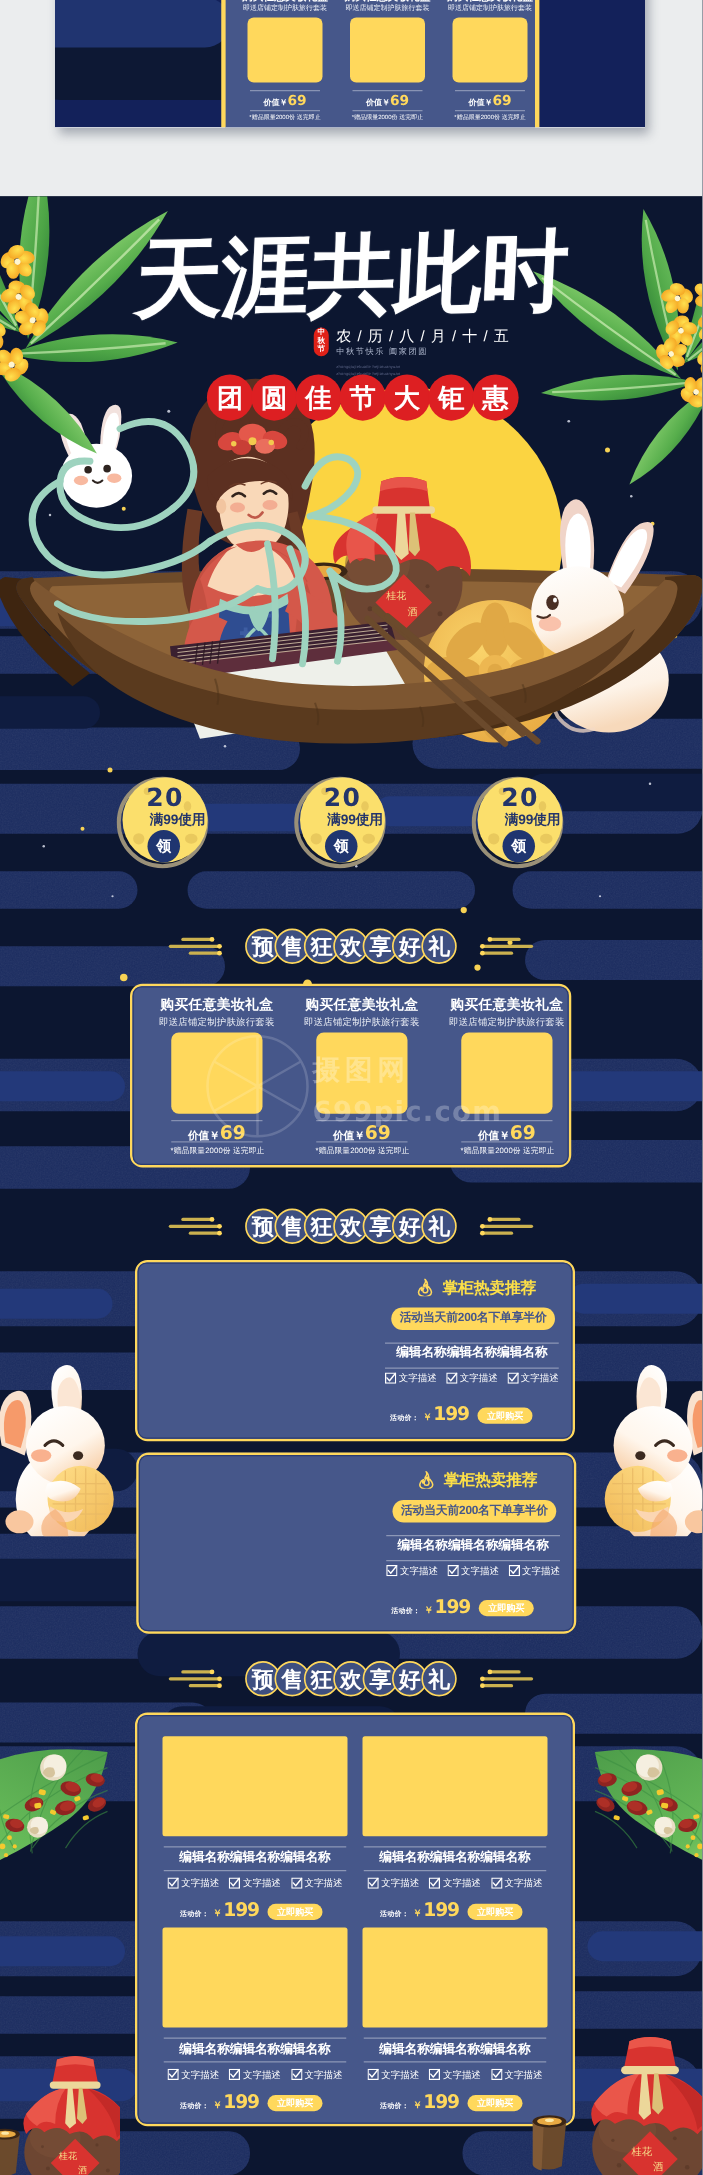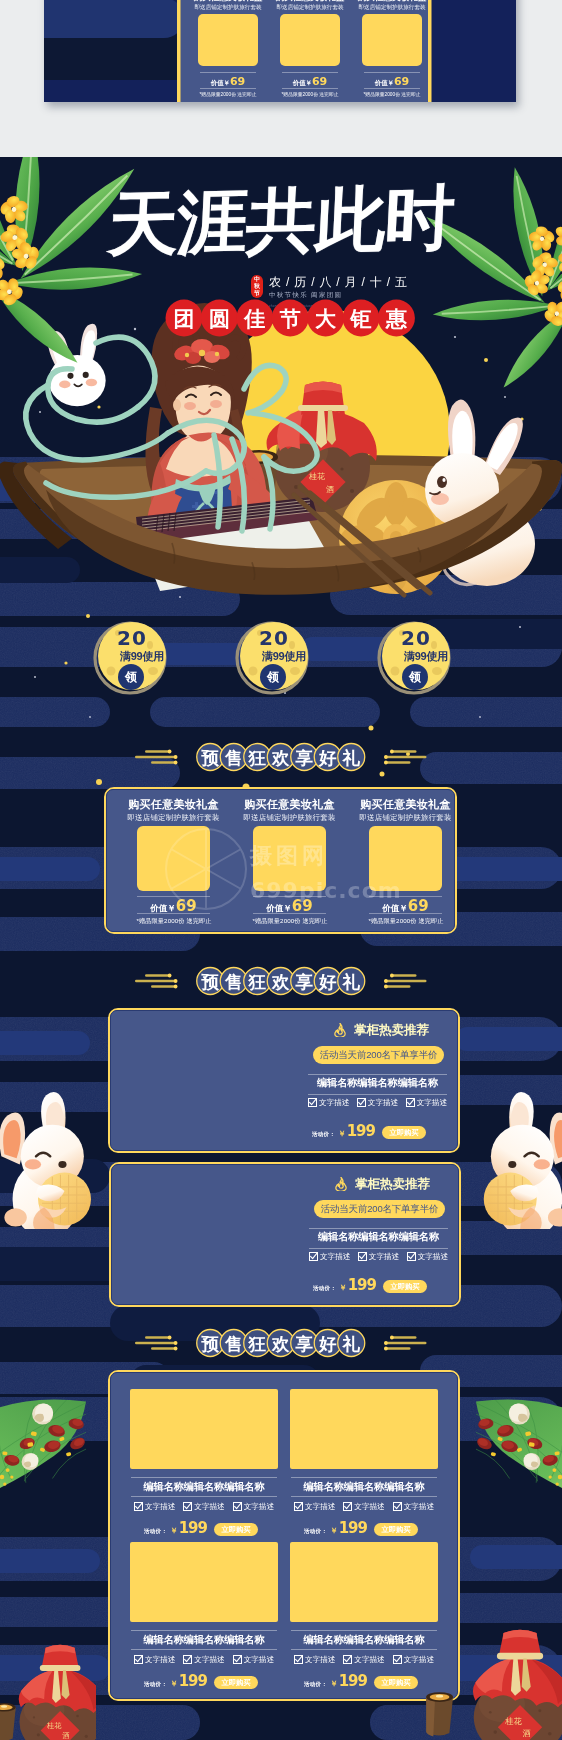--- a/index.html
+++ b/index.html
@@ -94,26 +94,26 @@
     white-space:nowrap;line-height:14px;}
   .gp-l{color:#fff;font-size:8.5px;font-weight:700;}
   .gp-c{color:#fff;font-size:8.5px;font-weight:700;}
   .gp-v{color:#ffd85c;font-size:15px;font-weight:700;font-family:"DejaVu Sans",sans-serif;}
   .g-note{position:absolute;left:-4px;top:128px;width:108px;text-align:center;
     color:#fff;font-size:6.2px;line-height:8px;letter-spacing:.1px;}
 
   
   .hot-inner{position:absolute;left:0;top:0;right:0;bottom:0;}
   .h-head{position:absolute;left:223px;top:13px;display:flex;align-items:center;gap:7px;}
-  .h-head-t{color:#fef9c3;font-size:12.6px;font-weight:700;line-height:14px;letter-spacing:-.1px;}
+  .h-head-t{color:#fde047;font-size:12.6px;font-weight:700;line-height:14px;letter-spacing:-.1px;}
   .flame{flex:none;}
   .h-badge{position:absolute;left:203px;top:36px;width:131px;height:18px;
     background:#ffd85c;border-radius:9px;display:flex;align-items:center;
     justify-content:center;overflow:hidden;}
-  .h-badge span{color:#46578a;font-size:9.5px;font-weight:400;line-height:1;
+  .h-badge span{color:#46578a;font-size:9.5px;font-weight:700;line-height:1;
     letter-spacing:-.2px;white-space:nowrap;}
   .h-rule{position:absolute;left:198px;width:139px;height:1px;background:rgba(255,255,255,.38);}
   .h-name{position:absolute;left:198px;top:66px;width:139px;text-align:center;
     color:#fff;font-size:10.2px;font-weight:700;line-height:13px;letter-spacing:-.1px;
     white-space:nowrap;}
   .h-feats{position:absolute;left:198px;top:88px;width:139px;display:flex;
     justify-content:space-between;}
   .feat{display:flex;align-items:center;gap:2px;}
   .feat .cbox{flex:none;}
   .flabel{color:#fff;font-size:7.6px;line-height:9px;white-space:nowrap;}
@@ -783,21 +783,21 @@
 
       <svg class="abs" style="left:-78px;top:-48px" width="270" height="270" viewBox="0 0 140 140">
         <use href="#osmanthus" transform="rotate(14 70 70)"></use>
       </svg>
       <svg class="abs" style="left:382px;top:-6px" width="250" height="250" viewBox="0 0 140 140">
         <use href="#osmanthus" transform="translate(140,0) scale(-1,1) rotate(22 70 70)"></use>
       </svg>
 
       <div class="abs hero-title">天涯共此时</div>
 
-      <div class="abs" style="left:249px;top:118px;width:180px;height:42px">
+      <div class="abs" style="left:249px;top:105px;width:180px;height:42px">
         <div class="abs seal">
           <span>中秋节</span>
         </div>
         <div class="abs dateline">农 / 历 / 八 / 月 / 十 / 五</div>
         <div class="abs subline">中秋节快乐 阖家团圆</div>
         <div class="abs tinyline" style="top:30px">zhongqiujiekuaile hejiatuanyuan</div>
         <div class="abs tinyline" style="top:36px">zhongqiujiekuaile hejiatuanyuan</div>
       </div>
 
       <div class="abs redbanner">

